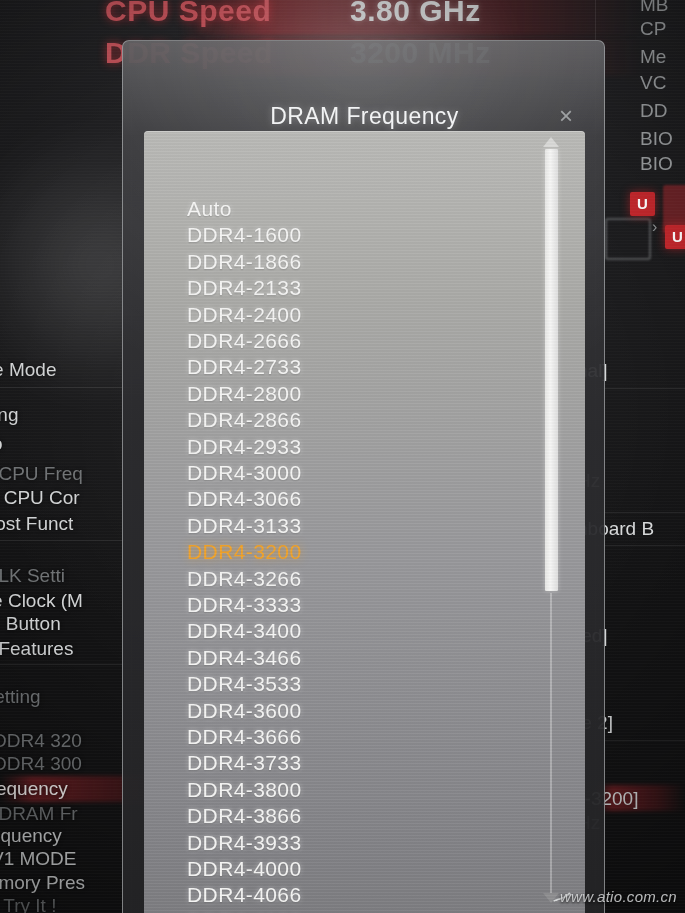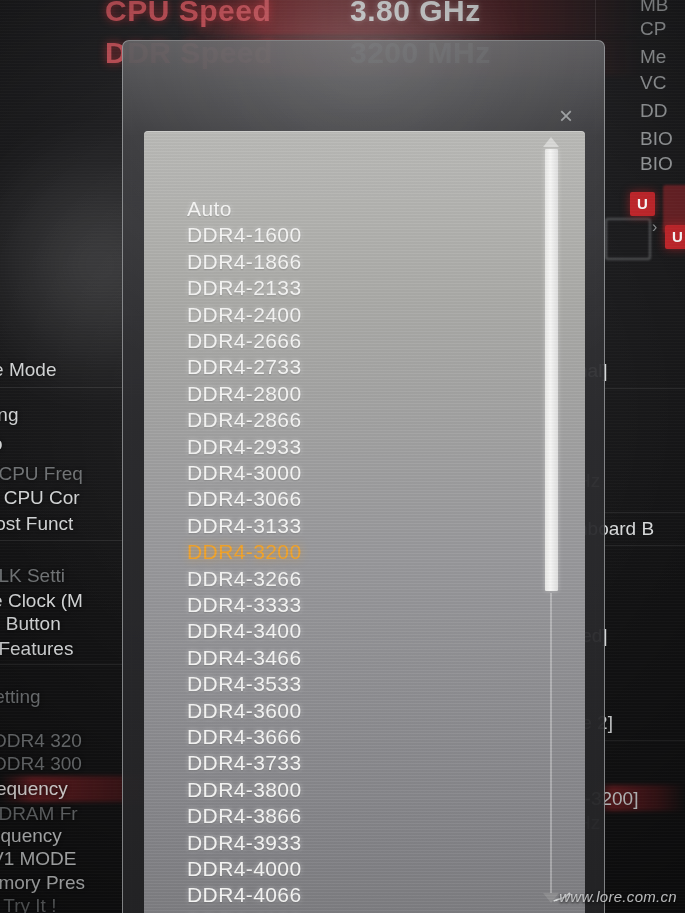--- a/index.html
+++ b/index.html
@@ -334,20 +334,21 @@
 
   <div class="bg-vignette"></div>
   <div class="bg-scan"></div>
 
   <div class="glare" style="left:190px; top:-70px; width:340px; height:300px; background:radial-gradient(circle, rgba(255,255,255,0.26) 0%, rgba(255,255,255,0.10) 38%, rgba(255,255,255,0) 70%); filter:blur(22px);"></div>
   <div class="glare" style="left:-40px; top:120px; width:280px; height:290px; background:radial-gradient(circle, rgba(255,255,255,0.16) 0%, rgba(255,255,255,0) 68%); filter:blur(24px);"></div>
 
   <div class="dialog">
     <div class="dialog-sheen"></div>
 
+    <div class="dialog-title">DRAM Frequency</div>
     <div class="dialog-close">×</div>
 
     <div class="listpanel" id="listpanel">
 
       <div class="opt" style="top: 65px;">Auto</div>
         <div class="opt" style="top: 91.4px;">DDR4-1600</div>
         <div class="opt" style="top: 117.8px;">DDR4-1866</div>
         <div class="opt" style="top: 144.2px;">DDR4-2133</div>
         <div class="opt" style="top: 170.6px;">DDR4-2400</div>
         <div class="opt" style="top: 197px;">DDR4-2666</div>
@@ -376,15 +377,15 @@
         <div class="sb-track">
         <div class="sb-up"></div>
         <div class="sb-thumb"></div>
         <div class="sb-rail"></div>
         <div class="sb-down"></div>
       </div>
     </div>
   </div>
 
   <div class="wm-swoosh"></div>
-  <div class="watermark">www.lore.com.cn</div>
+  <div class="watermark">www.atio.com.cn</div>
 
 </div>
 
 </body></html>

